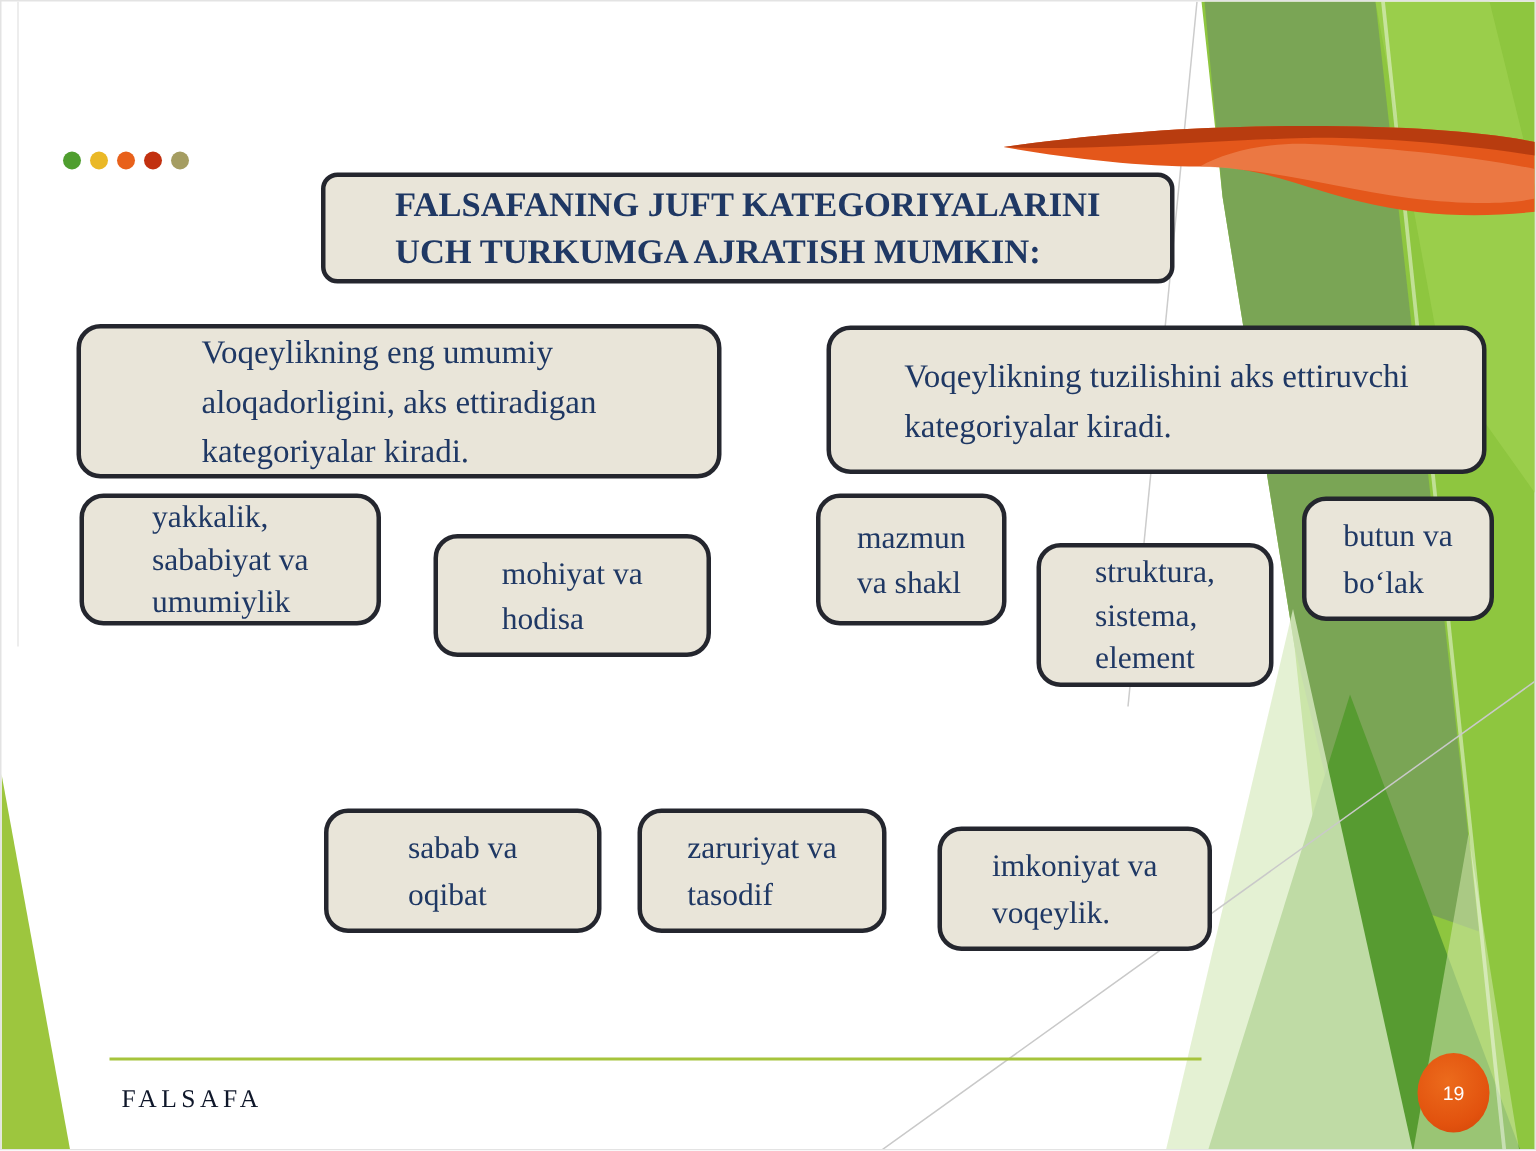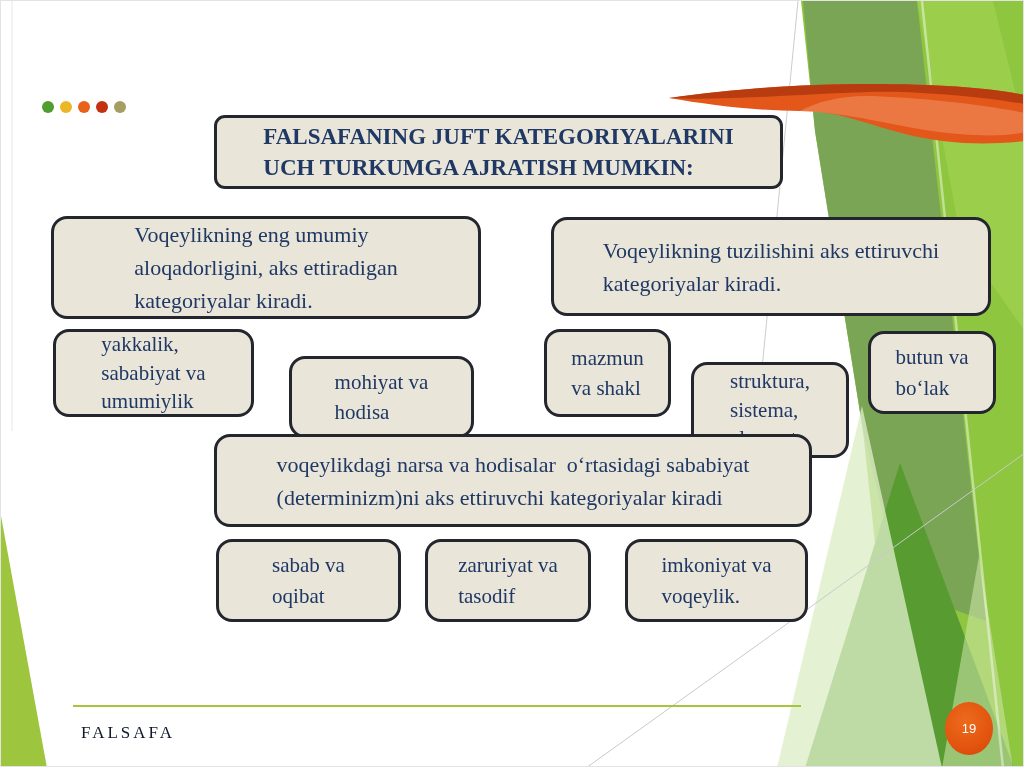--- a/index.html
+++ b/index.html
@@ -32,21 +32,21 @@
   .b-g1h{left:50px;top:215px;width:430px;height:103px;font-size:22px;line-height:1.5;}
   .b-g2h{left:550px;top:216px;width:440px;height:99px;font-size:22px;line-height:1.5;}
   .b-yakkalik{left:52px;top:328px;width:201px;height:88px;line-height:1.38;}
   .b-mohiyat{left:288px;top:331px;width:185px;height:82px;margin-top:24px;}
   .b-mazmun{left:543px;top:328px;width:127px;height:88px;}
   .b-struktura{left:690px;top:324px;width:158px;height:96px;line-height:1.38;margin-top:37px;}
   .b-butun{left:867px;top:330px;width:128px;height:83px;}
   .b-g3h{left:213px;top:433px;width:598px;height:93px;font-size:22px;line-height:1.5;}
   .b-sabab{left:215px;top:538px;width:185px;height:83px;}
   .b-zaruriyat{left:424px;top:538px;width:166px;height:83px;}
-  .b-imkoniyat{left:624px;top:538px;width:183px;height:83px;}
+  .b-imkoniyat{left:624px;top:550px;width:183px;height:83px;}
   .footer-line{
     position:absolute;z-index:1;left:72px;top:704px;width:728px;height:0;
     border-top:2px solid var(--footer-line,#a6c43c);
   }
   .footer-label{
     position:absolute;z-index:2;left:80px;top:722px;
     font-family:Liberation Serif, serif;font-size:17px;
     letter-spacing:3px;color:#0f172a;
   }
   .page-badge{
@@ -106,22 +106,20 @@
   <div class="box b-mohiyat">mohiyat va
 hodisa</div>
   <div class="box b-mazmun">mazmun
 va shakl</div>
   <div class="box b-struktura">struktura,
 sistema,
 element</div>
   <div class="box b-butun">butun va
 boʻlak</div>
 
-  <div class="box b-g3h">voqeylikdagi narsa va hodisalar  oʻrtasidagi sababiyat
-(determinizm)ni aks ettiruvchi kategoriyalar kiradi</div>
 
   <div class="box b-sabab">sabab va
 oqibat</div>
   <div class="box b-zaruriyat">zaruriyat va
 tasodif</div>
   <div class="box b-imkoniyat">imkoniyat va
 voqeylik.</div>
 
   <div class="footer-line"></div>
   <div class="footer-label">FALSAFA</div>

